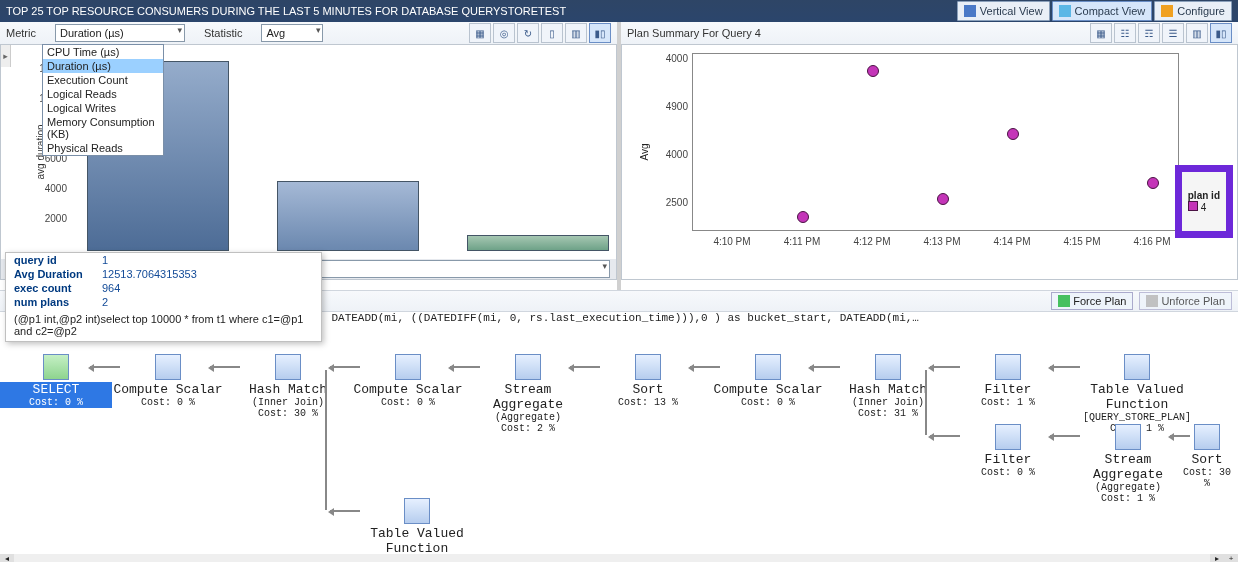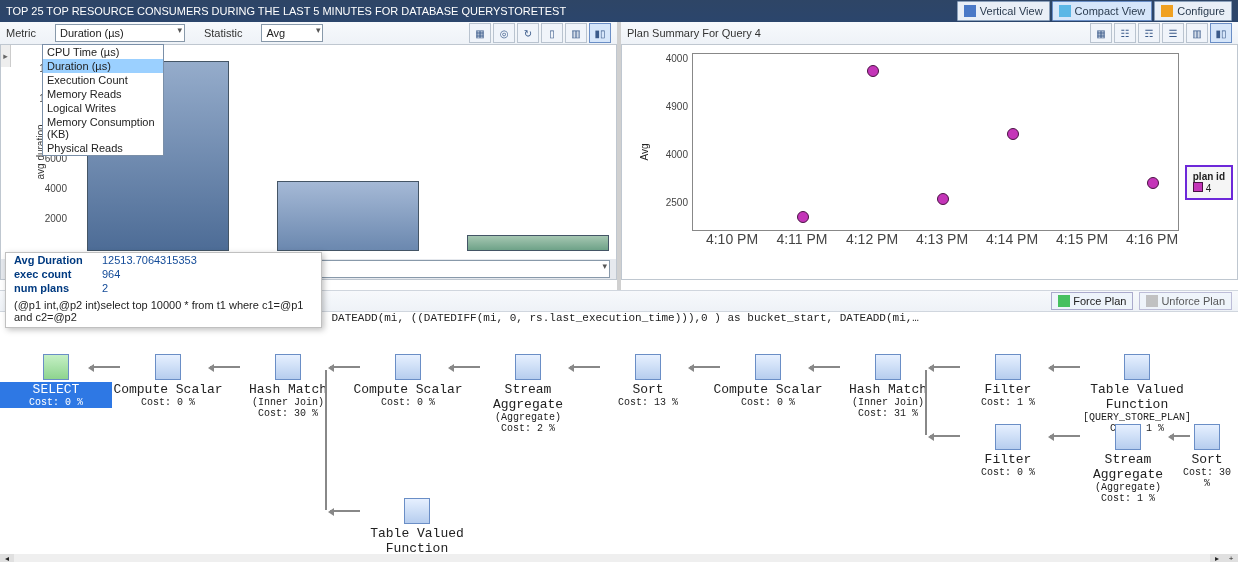--- a/index.html
+++ b/index.html
@@ -163,30 +163,30 @@
 }
 .scatter-frame {
   position:absolute; left:44px; top:0; right:0; bottom:20px;
   border:1px solid #888;
 }
 .r-ylbl {
   position:absolute; left:-12px; top:50%;
   transform:translateY(-50%) rotate(-90deg);
   font-size:10px;
 }
-.sx-tick { position:absolute; bottom:4px; font-size:14px; text-align:center; width:60px; color:#444;}
+.sx-tick { position:absolute; bottom:4px; font-size:10px; text-align:center; width:60px; color:#444;}
 .sy-tick { position:absolute; left:8px; font-size:10px; text-align:right; width:32px; color:#444;}
 .dot {
   position:absolute; width:10px; height:10px; border-radius:50%;
   background:#c435b8; border:1px solid #4a1344;
 }
 .legend {
   position:absolute; right:4px; top:120px;
-  background:#f5f5f5; border:2px solid #6d28d9;
-  padding:4px 6px; font-size:10px;
+  background:#f5f5f5; border:7px solid #6d28d9;
+  padding:18px 6px; font-size:10px;
 }
 .legend .sq { display:inline-block; width:8px; height:8px; background:#c435b8; border:1px solid #4a1344; margin-right:3px; }
 
 
 .force-bar {
   position:absolute; left:0; right:0; top:290px; height:20px;
   background:linear-gradient(#f7f9fc,#eef2f7);
   border-top:1px solid #d0d6de;
   border-bottom:1px solid #d0d6de;
   display:flex; align-items:center; justify-content:flex-end;
@@ -316,27 +316,31 @@
         <div class="select x-select">
           <span>d</span>
         </div>
       </div>
     </div>
 
     <div class="dropdown">
       <div class="opt">CPU Time (µs)</div>
       <div class="opt sel">Duration (µs)</div>
       <div class="opt">Execution Count</div>
-      <div class="opt">Memory Reads</div>
+      <div class="opt">Logical Reads</div>
       <div class="opt">Logical Writes</div>
       <div class="opt">Memory Consumption (KB)</div>
       <div class="opt">Physical Reads</div>
     </div>
 
     <div class="tooltip-box">
+      <div class="tt-row">
+        <span class="k">query id</span>
+        <span class="v">1</span>
+      </div>
       <div class="tt-row">
         <span class="k">Avg Duration</span>
         <span class="v">12513.7064315353</span>
       </div>
       <div class="tt-row">
         <span class="k">exec count</span>
         <span class="v">964</span>
       </div>
       <div class="tt-row">
         <span class="k">num plans</span>

